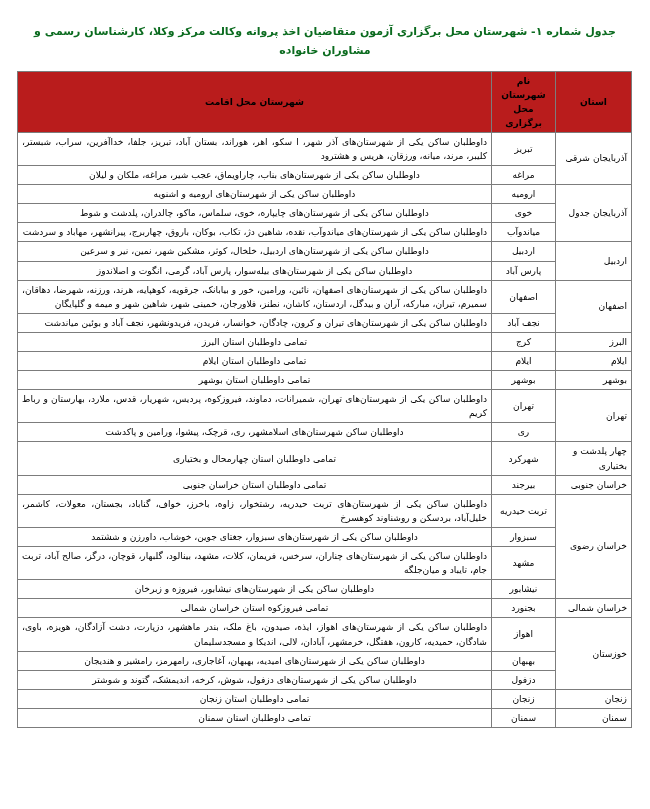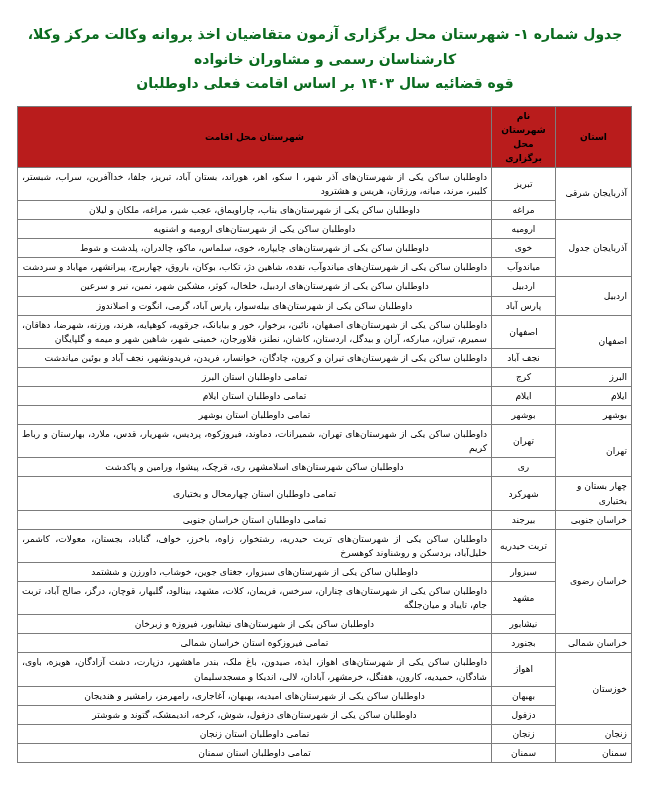--- a/index.html
+++ b/index.html
@@ -17,21 +17,21 @@
   .page {
     width: 650px;
     height: 809px;
     box-sizing: border-box;
     padding: 16px 18px 0 18px;
   }
   .doc-title {
     text-align: center;
     color: #0b6b1f;
     font-weight: bold;
-    font-size: 14px;
+    font-size: 11px;
     line-height: 1.75;
     margin: 6px 0 10px 0;
     letter-spacing: 0;
   }
   .doc-title .line {
     display: block;
   }
   table.main {
     border-collapse: collapse;
     width: 614px;
@@ -74,21 +74,20 @@
     text-align-last: center;
   }
 </style>
 </head>
 <body>
 
 <div class="page">
 
   <div class="doc-title">
     <span class="line">جدول شماره ۱- شهرستان محل برگزاری آزمون متقاضیان اخذ پروانه وکالت مرکز وکلا، کارشناسان رسمی و مشاوران خانواده</span>
-    <span class="line">قوه قضائیه سال ۱۴۰۳ بر اساس اقامت فعلی داوطلبان</span>
   </div>
 
   <table class="main">
     <colgroup>
       <col class="c-ostan">
       <col class="c-city">
       <col class="c-desc">
     </colgroup>
     <thead>
       <tr>
@@ -125,21 +124,21 @@
           <td class="city">اردبیل</td>
           <td class="desc center">داوطلبان ساکن یکی از شهرستان‌های اردبیل، خلخال، کوثر، مشکین شهر، نمین، نیر و سرعین</td>
         </tr>
         <tr>
           <td class="city">پارس آباد</td>
           <td class="desc center">داوطلبان ساکن یکی از شهرستان‌های بیله‌سوار، پارس آباد، گرمی، انگوت و اصلاندوز</td>
         </tr>
         <tr>
           <td class="ostan" rowspan="2">اصفهان</td>
           <td class="city">اصفهان</td>
-          <td class="desc">داوطلبان ساکن یکی از شهرستان‌های اصفهان، نائین، برخوار، خور و بیابانک، جرقویه، کوهپایه، هرند، ورزنه، شهرضا، دهاقان، سمیرم، تیران، مبارکه، آران و بیدگل، اردستان، کاشان، نطنز، فلاورجان، خمینی شهر، شاهین شهر و میمه و گلپایگان</td>
+          <td class="desc">داوطلبان ساکن یکی از شهرستان‌های اصفهان، نائین، ورامین، خور و بیابانک، جرقویه، کوهپایه، هرند، ورزنه، شهرضا، دهاقان، سمیرم، تیران، مبارکه، آران و بیدگل، اردستان، کاشان، نطنز، فلاورجان، خمینی شهر، شاهین شهر و میمه و گلپایگان</td>
         </tr>
         <tr>
           <td class="city">نجف آباد</td>
           <td class="desc">داوطلبان ساکن یکی از شهرستان‌های تیران و کرون، چادگان، خوانسار، فریدن، فریدونشهر، نجف آباد و بوئین میاندشت</td>
         </tr>
         <tr>
           <td class="ostan" rowspan="1">البرز</td>
           <td class="city">کرج</td>
           <td class="desc center">تمامی داوطلبان استان البرز</td>
         </tr>
@@ -156,21 +155,21 @@
         <tr>
           <td class="ostan" rowspan="2">تهران</td>
           <td class="city">تهران</td>
           <td class="desc">داوطلبان ساکن یکی از شهرستان‌های تهران، شمیرانات، دماوند، فیروزکوه، پردیس، شهریار، قدس، ملارد، بهارستان و رباط کریم</td>
         </tr>
         <tr>
           <td class="city">ری</td>
           <td class="desc center">داوطلبان ساکن شهرستان‌های اسلامشهر، ری، قرچک، پیشوا، ورامین و پاکدشت</td>
         </tr>
         <tr>
-          <td class="ostan" rowspan="1">چهار بستان و بختیاری</td>
+          <td class="ostan" rowspan="1">چهار پلدشت و بختیاری</td>
           <td class="city">شهرکرد</td>
           <td class="desc center">تمامی داوطلبان استان چهارمحال و بختیاری</td>
         </tr>
         <tr>
           <td class="ostan" rowspan="1">خراسان جنوبی</td>
           <td class="city">بیرجند</td>
           <td class="desc center">تمامی داوطلبان استان خراسان جنوبی</td>
         </tr>
         <tr>
           <td class="ostan" rowspan="4">خراسان رضوی</td>

